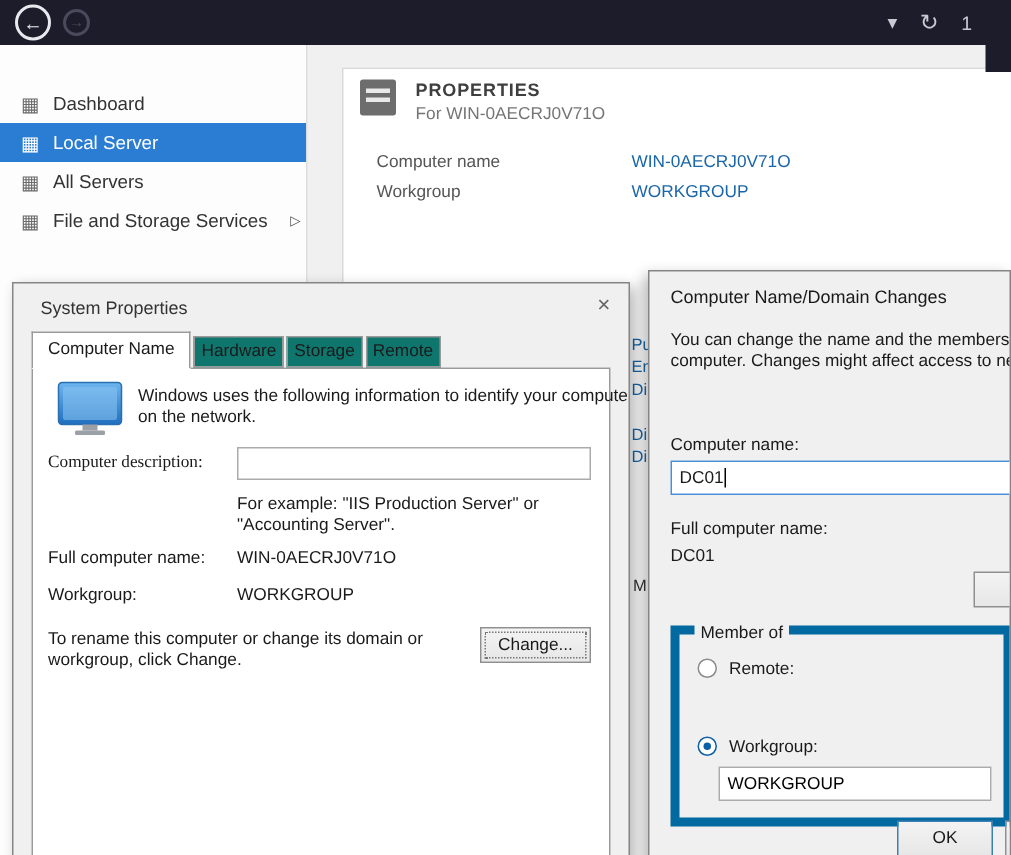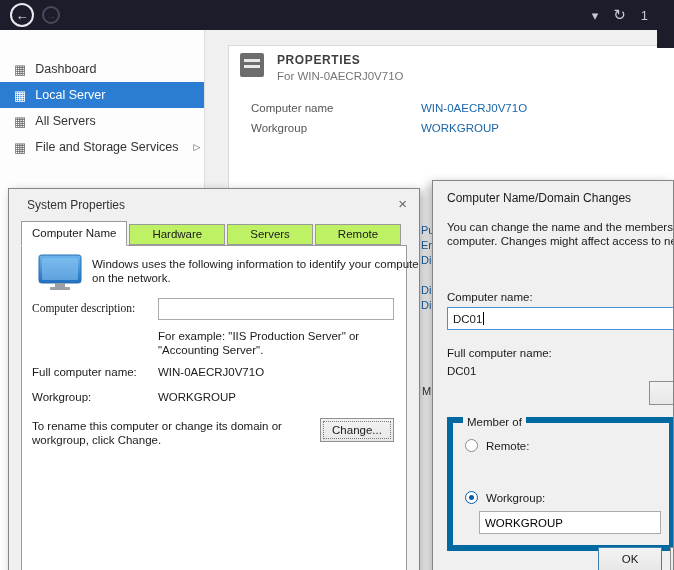--- a/index.html
+++ b/index.html
@@ -42,21 +42,21 @@
   
   .dlg { position:absolute; background:#f0f0f0; border:1px solid #858585; box-shadow:3px 3px 9px rgba(0,0,0,.3); overflow:hidden;margin-top:10px; }
   .btn { position:absolute; background:linear-gradient(#f3f3f3,#e7e7e7); border:1px solid #8f8f8f; font-size:11.5px;
          display:flex; align-items:center; justify-content:center; cursor:pointer; color:#1a1a1a; }
 
   
   .sysprops { left:8px; top:178px; width:412px; height:392px; z-index:5; }
   .dlg-title-text { position:absolute; left:18px; top:9px; font-size:12px; color:#333; }
   .dlg-close { position:absolute; right:12px; top:6px; font-size:15px; color:#666; cursor:pointer; }
   .tabs { position:absolute; left:12px; top:32px; height:24px; display:flex; align-items:flex-end; z-index:3; }
-  .tab { padding:3px 22px 4px; border:1px solid #9a9a9a; background:#bef264; margin-right:2px; font-size:11.5px; cursor:pointer; white-space:nowrap; }
+  .tab { padding:3px 4px 4px; border:1px solid #9a9a9a; background:#0f766e; margin-right:2px; font-size:11.5px; cursor:pointer; white-space:nowrap; }
   .tab.active { background:#fff; padding:5px 10px 6px; border-bottom-color:#fff; margin-bottom:-1px; }
   .tabpanel { position:absolute; left:12px; top:56px; right:12px; bottom:-2px; background:#fff; border:1px solid #9a9a9a; z-index:2; }
   .monitor { position:absolute; left:16px; top:8px; }
   .sp-text { position:absolute; font-size:11.5px; color:#1a1a1a; white-space:nowrap; }
   .sp-intro1 { left:70px; top:12px; } .sp-intro2 { left:70px; top:26px; }
   .sp-desc-label { left:10px; top:56px;font-family:Liberation Serif, serif; }
   .sp-desc-input { position:absolute; left:136px; top:52px; width:236px; height:22px; border:1px solid #ababab; background:#fff; font-size:11.5px; padding:0 4px; font-family:inherit; }
   .sp-ex1 { left:136px; top:84px; } .sp-ex2 { left:136px; top:98px; }
   .sp-full-label { left:10px; top:120px; } .sp-full-value { left:136px; top:120px; }
   .sp-wg-label { left:10px; top:145px; } .sp-wg-value { left:136px; top:145px; }
@@ -154,21 +154,21 @@
   <span class="frag" style="left:421px; top:284px;">Di</span>
   <span class="frag" style="left:421px; top:299px;">Di</span>
   <span class="frag dark" style="left:422px; top:385px;">M</span>
 
   <div class="dlg sysprops">
     <div class="dlg-title-text">System Properties</div>
     <span class="dlg-close">×</span>
     <div class="tabs">
       <div class="tab active">Computer Name</div>
       <div class="tab">Hardware</div>
-      <div class="tab">Servers</div>
+      <div class="tab">Storage</div>
       <div class="tab">Remote</div>
     </div>
     <div class="tabpanel">
       <span class="monitor">
         <svg width="44" height="38" viewBox="0 0 44 38">
           <defs>
             <linearGradient id="mg" x1="0" y1="0" x2="0" y2="1">
               <stop offset="0" stop-color="#6db5ef"></stop>
                 <stop offset="1" stop-color="#1f6fc0"></stop>
             </linearGradient>

